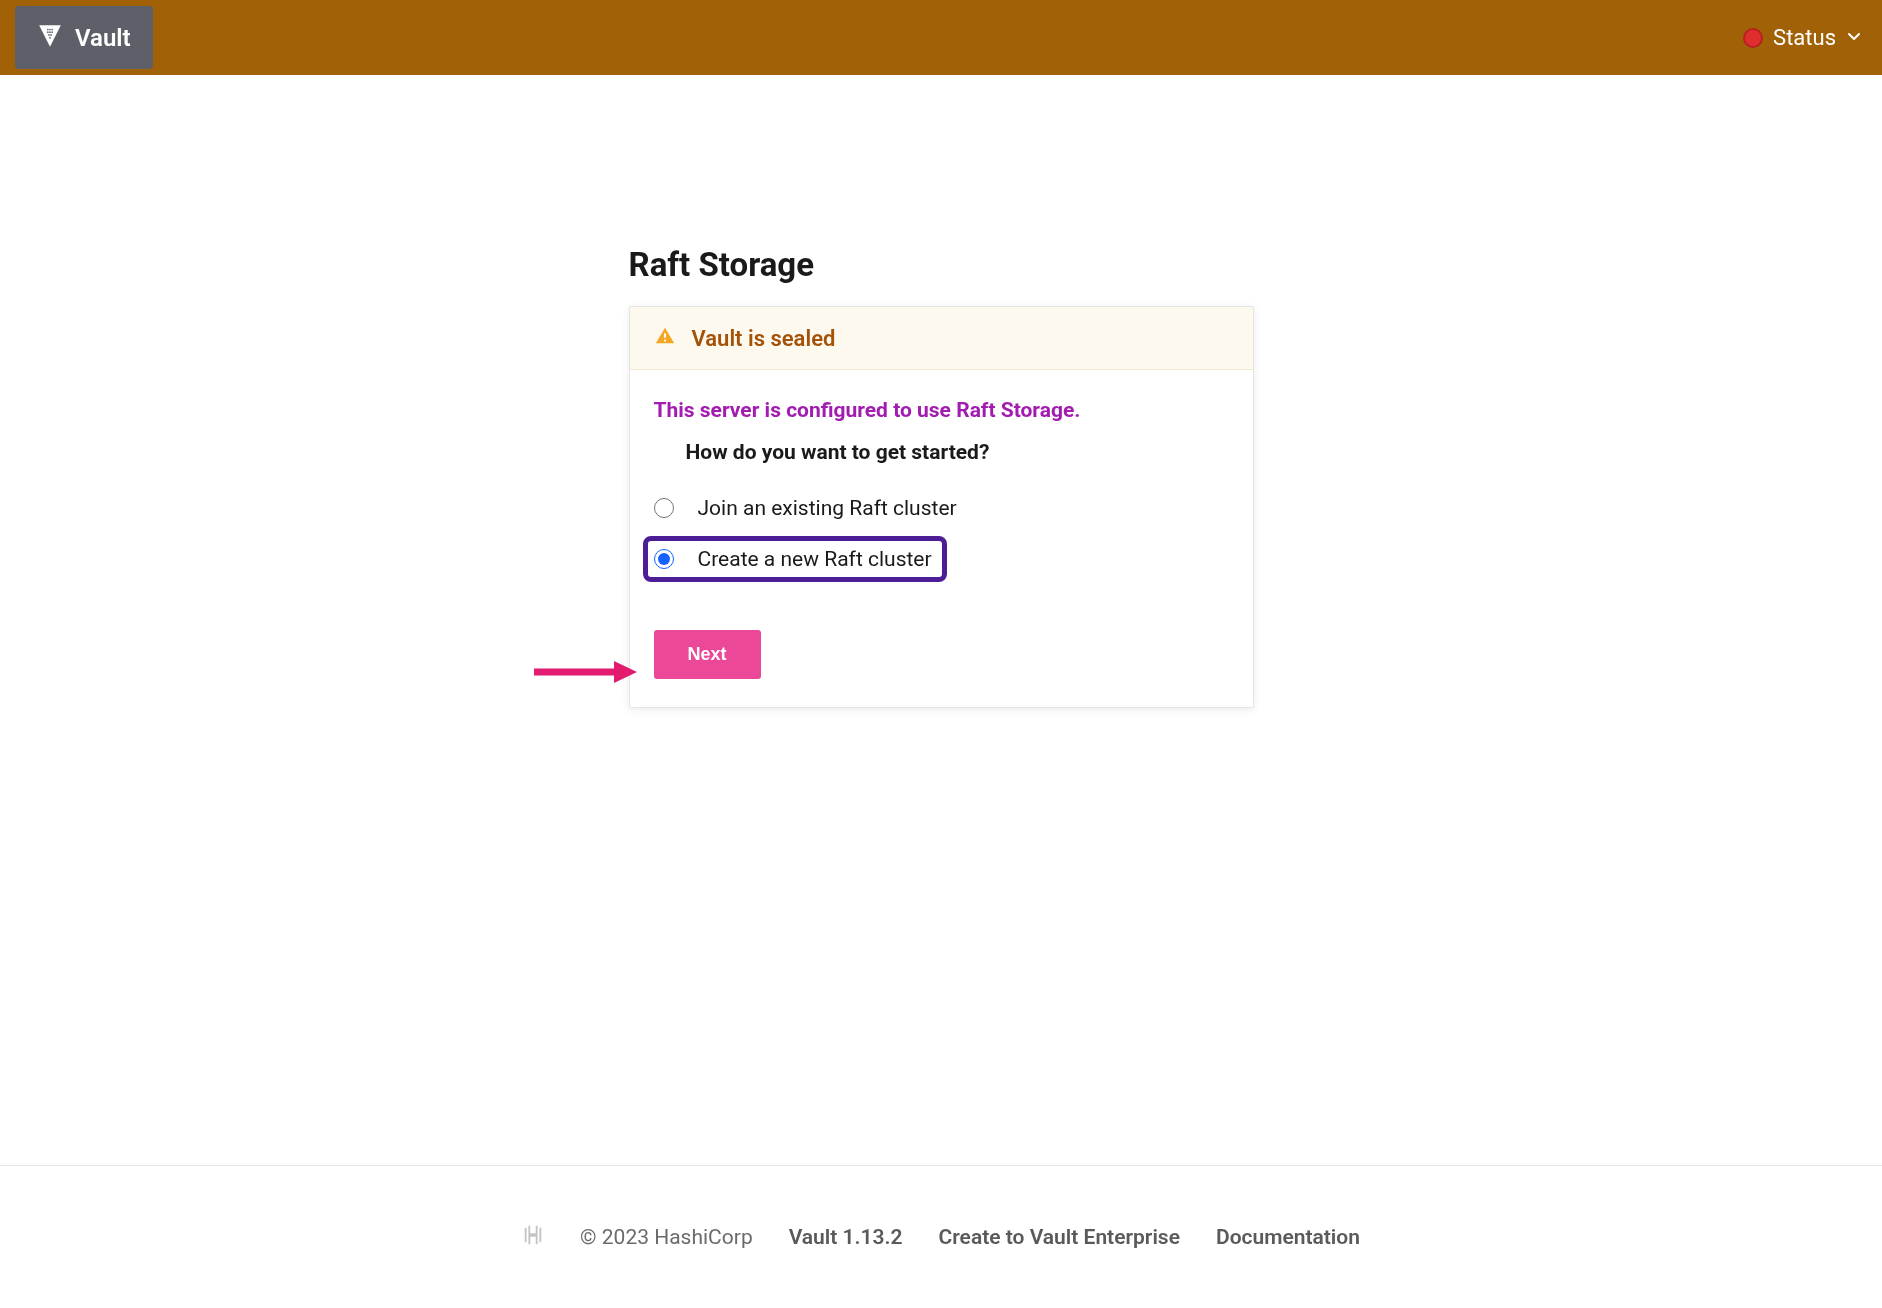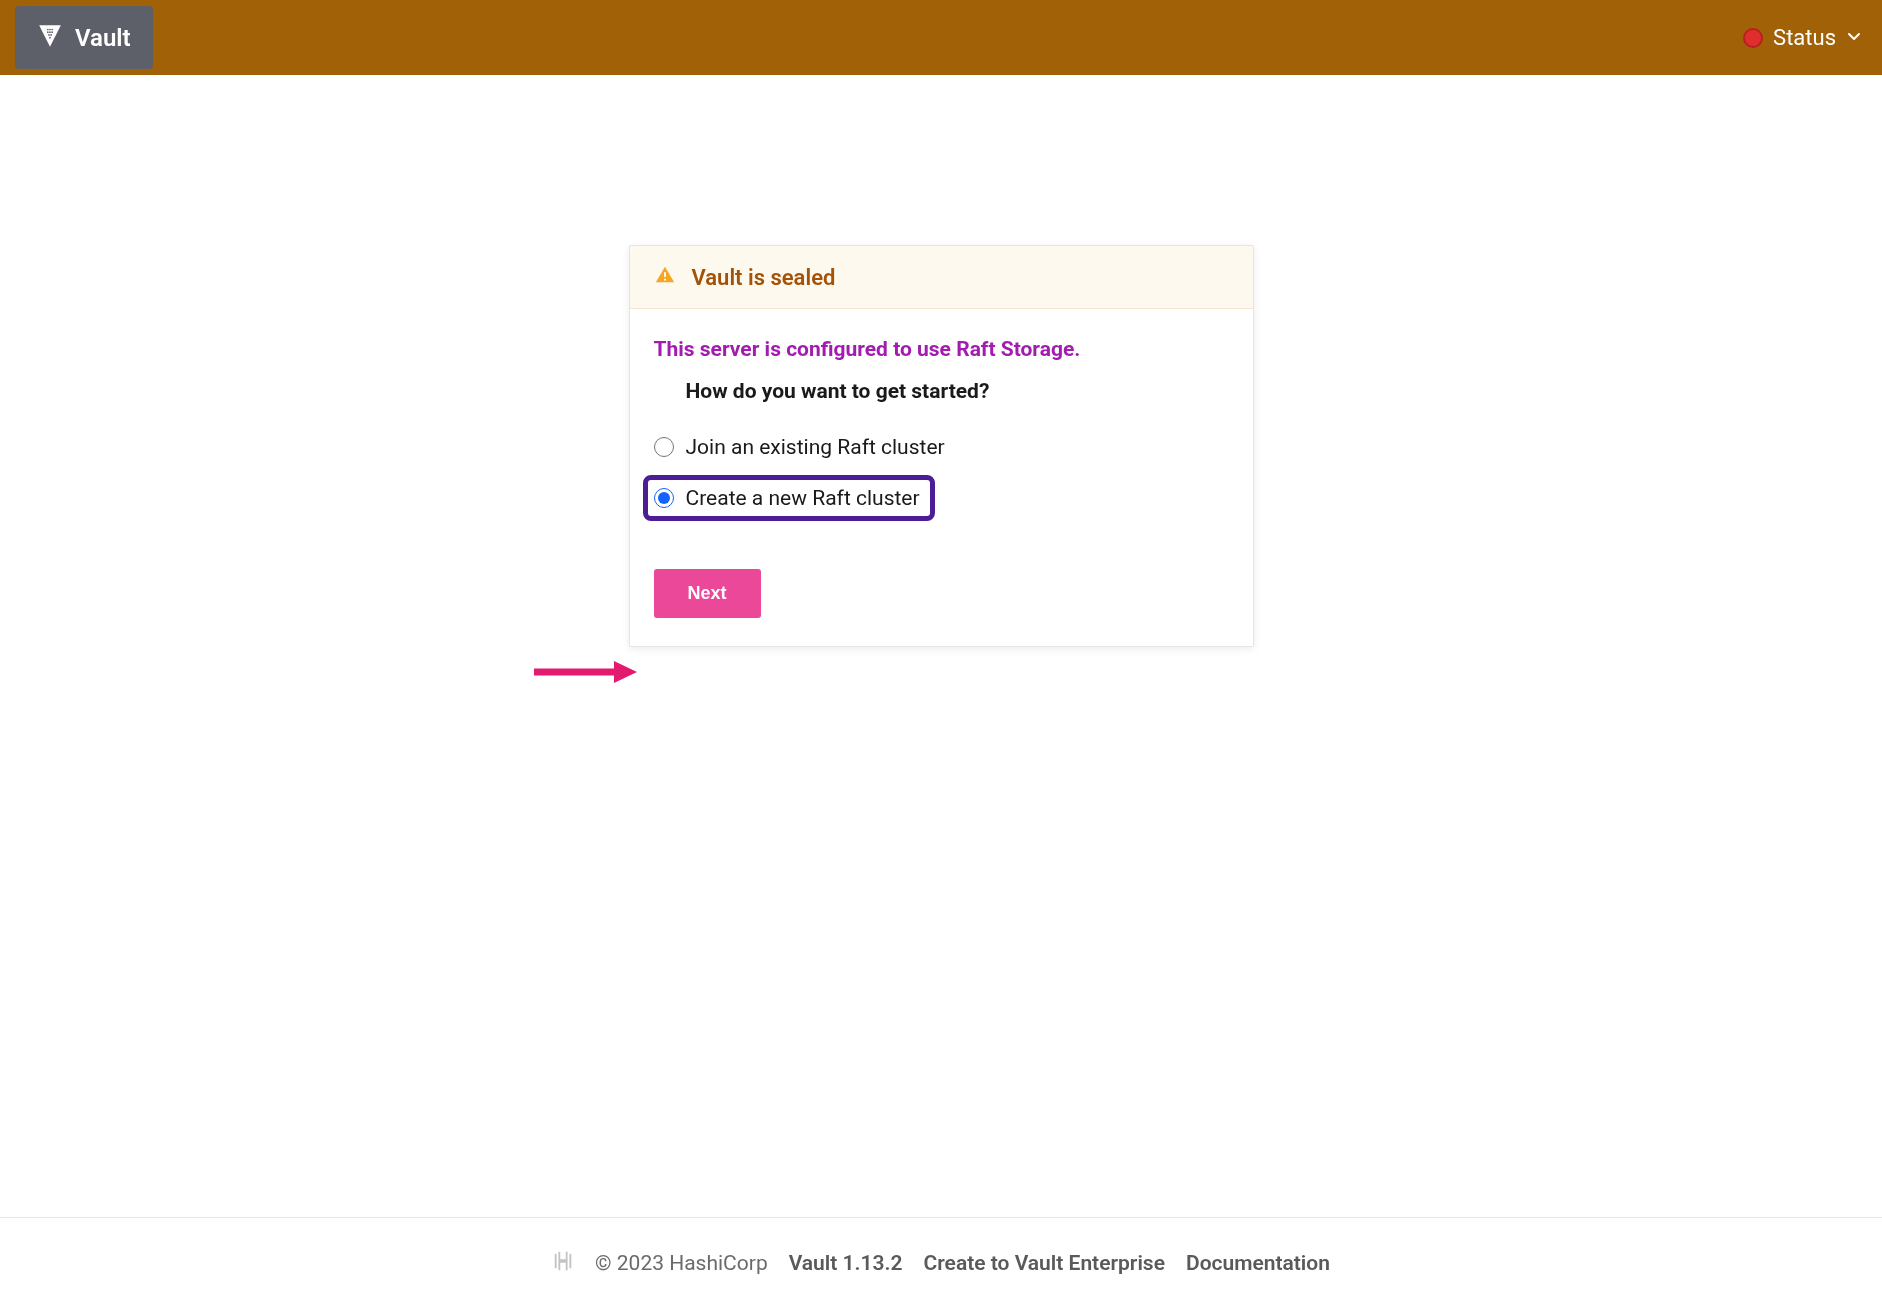--- a/index.html
+++ b/index.html
@@ -136,21 +136,21 @@
       padding-left: 32px;
     }
     
     .radio-group {
       margin-bottom: 48px;
     }
     
     .radio-option {
       display: flex;
       align-items: center;
-      gap: 12px;
+      gap: 24px;
       margin-bottom: 12px;
       padding: 4px 0;
     }
     
     .radio-option.highlighted {
       border: 5px solid #4c1d95;
       border-radius: 8px;
       padding: 6px 10px 6px 6px;
       margin-left: -11px;
       width: fit-content;
@@ -187,25 +187,25 @@
       width: 110px;
       height: 30px;
     }
     
     .footer {
       position: absolute;
       bottom: 0;
       left: 0;
       right: 0;
       border-top: 1px solid #e5e5e5;
-      padding: 32px 0;
+      padding: 58px 0;
       display: flex;
       justify-content: center;
       align-items: center;
-      gap: 21px;
+      gap: 36px;
     }
     
     .footer-icon {
       width: 22px;
       height: 22px;
       opacity: 0.4;
     }
     
     .footer-text {
       font-size: 21px;
@@ -247,20 +247,21 @@
     <span>
       <svg class="chevron-down" viewBox="0 0 16 16" fill="none">
         <path d="M3 6 L8 11 L13 6" stroke="#ffffff" stroke-width="2" stroke-linecap="round" stroke-linejoin="round"></path>
       </svg>
     </span>
   </div>
 </div>
 
 <div class="main-content">
   <div class="card-wrapper">
+    <h1 class="page-title">Raft Storage</h1>
     
     <div class="card">
       <div class="alert-banner">
         <span>
           <svg class="warning-icon" viewBox="0 0 24 24" fill="none">
             <path d="M12 3 L22 20 L2 20 Z" fill="#f5a623"></path>
             <rect x="11" y="9" width="2" height="5" fill="#ffffff"></rect>
             <rect x="11" y="16" width="2" height="2" fill="#ffffff"></rect>
           </svg>
         </span>

